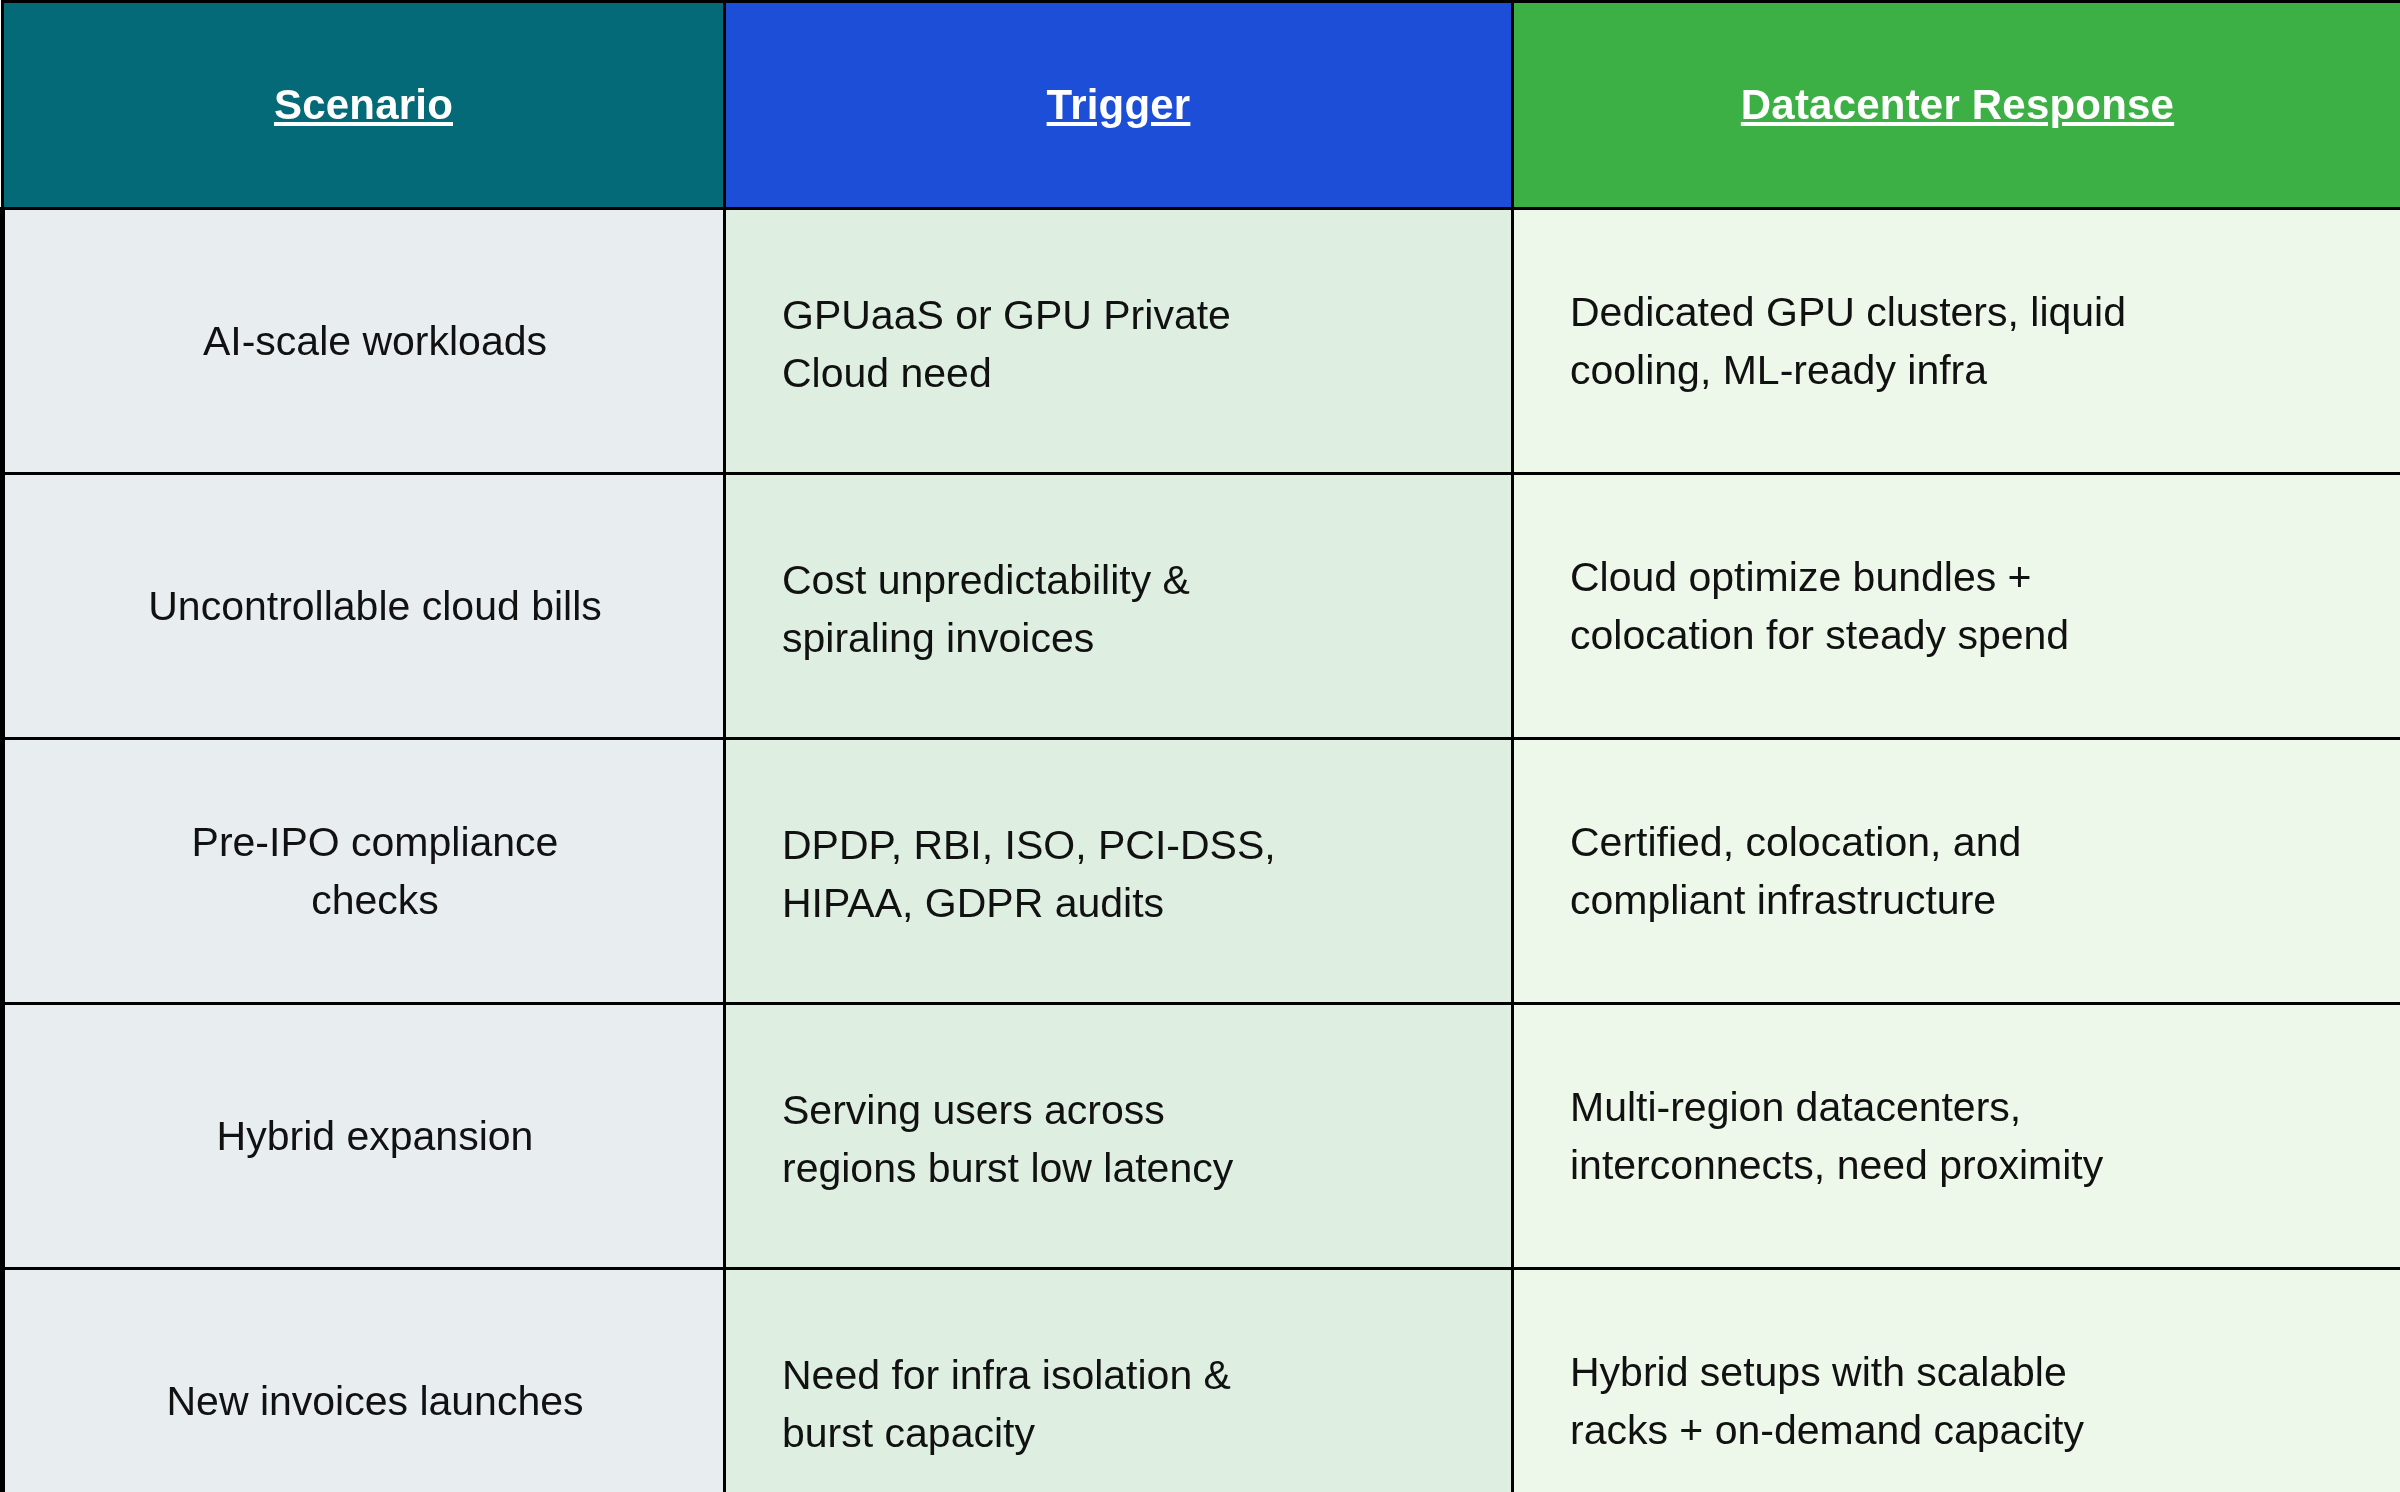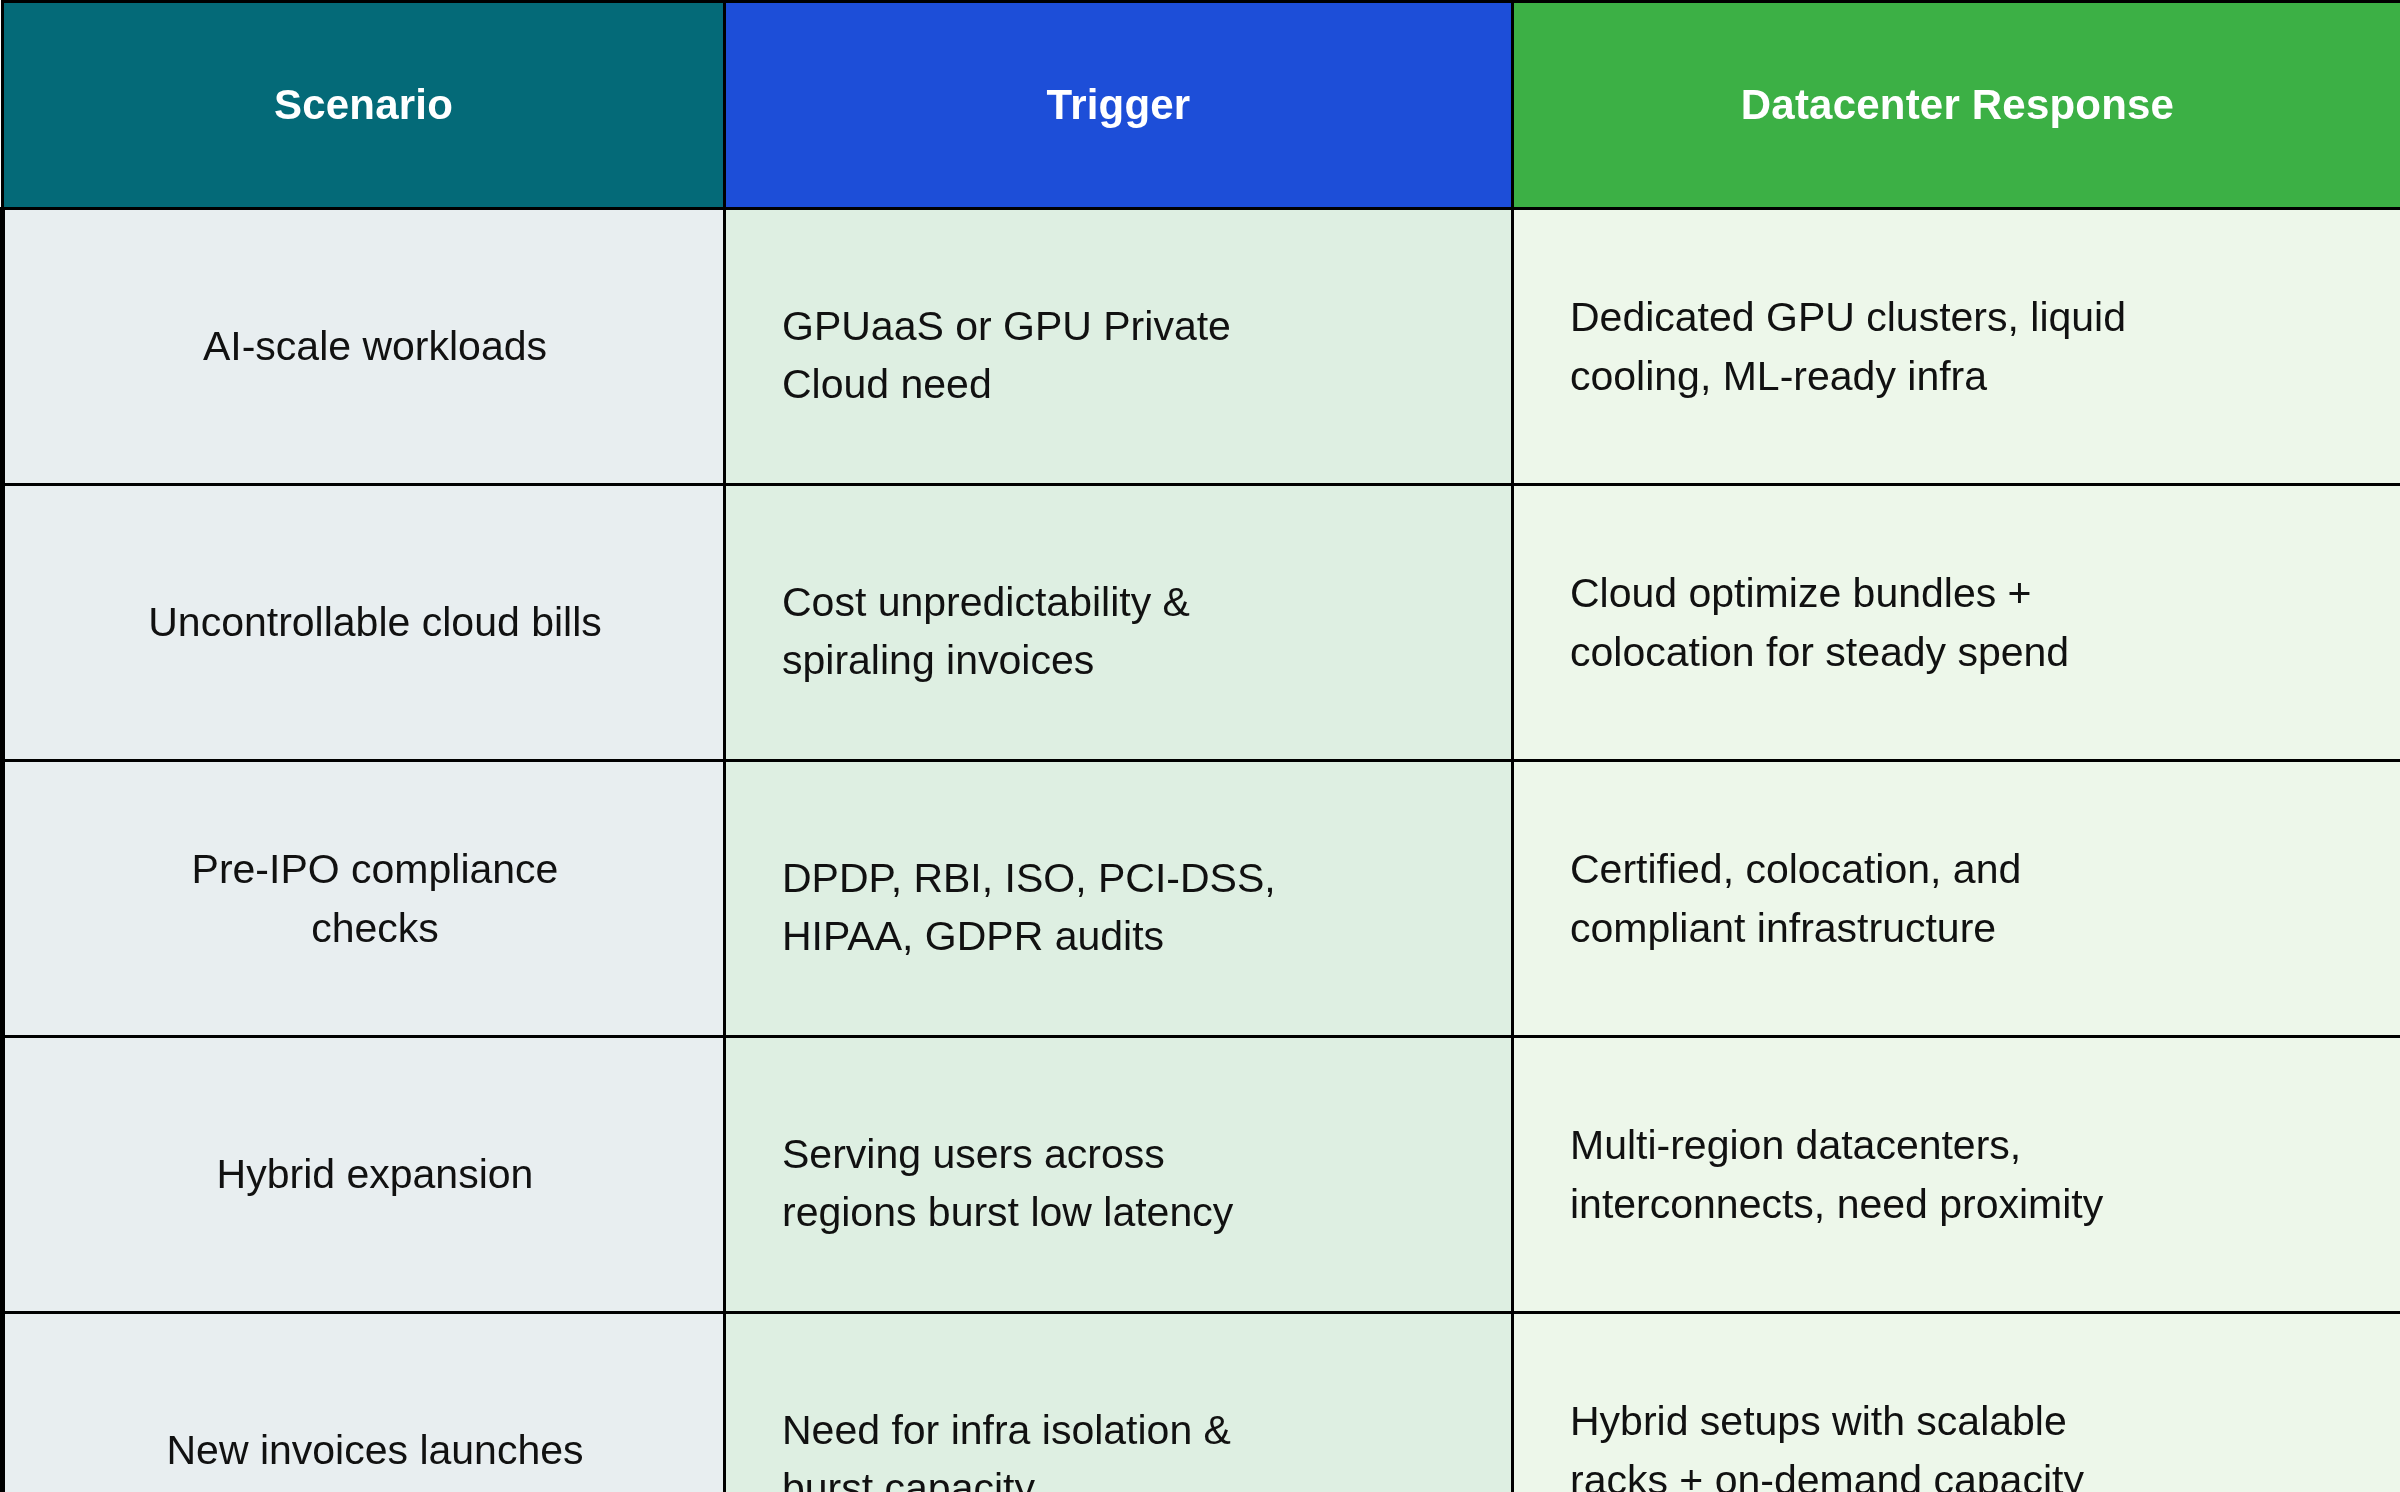--- a/index.html
+++ b/index.html
@@ -36,20 +36,21 @@
   thead th {
     height: 204px;
     padding: 0 21px;
     text-align: center;
     vertical-align: middle;
     color: #ffffff;
     font-size: 42px;
     font-weight: bold;
     letter-spacing: 0.2px;
     border: 3px solid #000000;
+    text-decoration: underline;
   }
 
   thead th.h-scenario { background: #046a78; }
   thead th.h-trigger  { background: #1d4ed8; }
   thead th.h-response { background: #3cb045; }
 
   tbody td {
     height: 256px;
     vertical-align: middle;
     font-size: 41px;
@@ -57,21 +58,21 @@
     color: #111111;
     border: 3px solid #000000;
   }
 
   tbody td.cell-scenario {
     background: #e8eef0;
     padding: 0 34px 0 56px;
   }
   tbody td.cell-trigger {
     background: #deefe2;
-    padding: 17px 34px 0 56px;
+    padding: 6px 34px 0 56px;
   }
   tbody td.cell-response {
     background: #edf7ea;
     padding: 0 34px 0 56px;
   }
 
   tbody tr td.cell-scenario { border-left-width: 5px; text-align: center; }
   tbody tr td.cell-response { border-right-width: 5px; }
 
   .cell-text {

